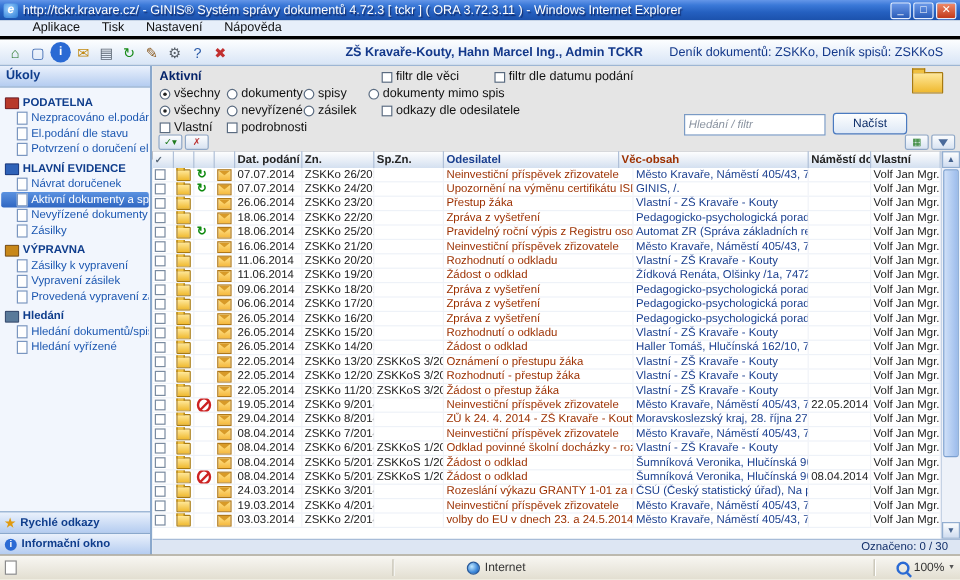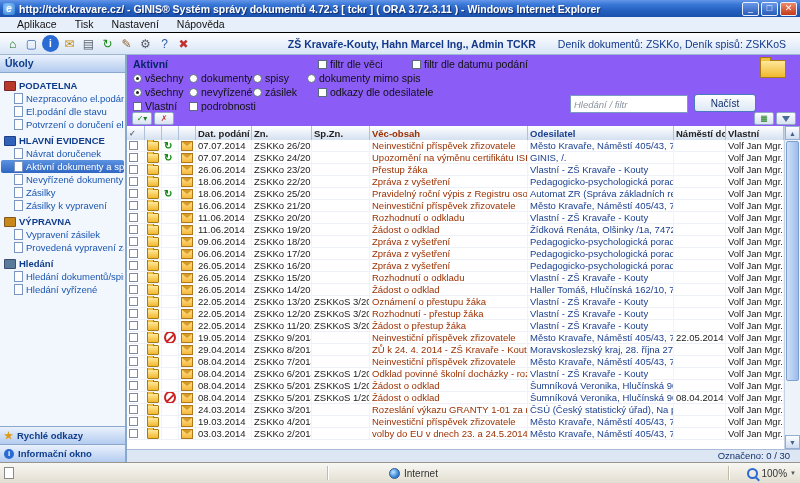--- a/index.html
+++ b/index.html
@@ -1,27 +1,27 @@
 <!DOCTYPE html>
 <html><head>
 <meta charset="utf-8">
 <style>
   html,body{margin:0;padding:0}
   body{width:800px;height:483px;position:relative;overflow:hidden;background:#ece9d8;font-family:"Liberation Sans",sans-serif;font-size:11px;cursor:default}
 
   
   .titlebar{position:absolute;left:0;top:0;width:800px;height:17px;box-sizing:border-box;background:linear-gradient(180deg,#6496e8 0%,#3b79d8 25%,#2560c0 60%,#1b51ac 100%);display:flex;align-items:center;padding:0 3px}
   .ie-icon{width:12px;height:12px;border-radius:2px;background:radial-gradient(circle at 40% 35%,#9ad0ff,#2a7ad4);color:#fff;font-weight:bold;font-size:10px;line-height:12px;text-align:center;font-style:italic;margin-right:4px;flex:0 0 auto}
-  .title-text{color:#fff;font-weight:bold;font-size:10.5px;text-shadow:1px 1px 1px rgba(0,0,40,.55);white-space:nowrap;overflow:hidden;flex:1}
+  .title-text{color:#fff;font-weight:normal;font-size:10.5px;text-shadow:1px 1px 1px rgba(0,0,40,.55);white-space:nowrap;overflow:hidden;flex:1}
   .wbtns{display:flex;gap:2px;margin-left:4px;flex:0 0 auto}
   .wbtn{width:17px;height:14px;border:1px solid #e8f0ff;border-radius:2px;box-sizing:border-box;color:#fff;font-size:9px;line-height:11px;text-align:center;background:linear-gradient(#6a98e8,#2a5cb8)}
   .wbtn.close{background:linear-gradient(#ee8a6a,#c23a1a)}
 
   
-  .menubar{position:absolute;left:0;top:17px;width:800px;height:16px;box-sizing:border-box;background:#e7effa;border-bottom:1px solid #000000;display:flex;align-items:center;padding-left:8px}
+  .menubar{position:absolute;left:0;top:17px;width:800px;height:16px;box-sizing:border-box;background:#e7effa;border-bottom:3px solid #000000;display:flex;align-items:center;padding-left:18px}
   .menu-item{padding:0 9px;font-size:10.5px;color:#111;line-height:15px}
   .toolbar{position:absolute;left:0;top:33px;width:800px;height:22px;box-sizing:border-box;background:linear-gradient(#fdfeff,#d8e5f6);border-bottom:1px solid #9db6d4;display:flex;align-items:center;padding:0 4px}
   .tb-icons{display:flex;align-items:center;gap:2px}
   .tb-ico{width:17px;height:17px;display:inline-flex;align-items:center;justify-content:center;font-size:12px;border-radius:2px}
   .tb-user{margin-left:auto;color:#13388a;font-weight:bold;font-size:10.5px;white-space:nowrap}
   .tb-journal{color:#13388a;font-size:10.5px;margin:0 10px 0 22px;white-space:nowrap}
 
   
   .sidebar{position:absolute;left:0;top:55px;width:127px;bottom:21px;box-sizing:border-box;background:#f2f6fd;border-right:2px solid #8aa8cc;display:flex;flex-direction:column}
   .sb-header{height:17px;line-height:16px;background:linear-gradient(#eaf1fc,#b4ccf0);border-bottom:1px solid #8aa8cc;color:#0f3d8c;font-weight:bold;font-size:10.5px;padding:0 5px;flex:0 0 auto}
@@ -31,21 +31,21 @@
   .titem.leaf{padding-left:13px}
   .titem.sel{background:linear-gradient(#5b92e0,#2f66c2);color:#fff;border-radius:2px}
   .tico{width:10px;height:8px;flex:0 0 auto;border:1px solid rgba(0,0,40,.35);border-radius:1px}
   .tico.pg{width:7px;height:9px;background:#fefefe;border:1px solid #7a96c0;border-radius:0}
   .sb-bar{height:17px;flex:0 0 auto;background:linear-gradient(#eaf1fc,#b4ccf0);border-top:1px solid #8aa8cc;color:#0f3d8c;font-weight:bold;font-size:9.5px;display:flex;align-items:center;gap:4px;padding:0 4px}
   .sb-star{color:#e09a10;font-size:10px}
   .sb-info{width:10px;height:10px;border-radius:50%;background:#2a6ad4;color:#fff;font-size:8px;line-height:10px;text-align:center;font-weight:bold}
 
   
   .main{position:absolute;left:127px;top:55px;right:0;bottom:21px;background:#fff;overflow:hidden}
-  .filterpanel{position:absolute;left:0;top:0;right:0;height:71px;background:#8b5cf6;border-bottom:7px solid #0f172a;font-size:10.5px;color:#111}
+  .filterpanel{position:absolute;left:0;top:0;right:0;height:71px;background:#e5e5e5;border-bottom:7px solid #0f172a;font-size:10.5px;color:#111}
   .f-title{position:absolute;top:3px;left:6px;font-weight:bold;color:#06246a}
   .opt{position:absolute;display:flex;align-items:center;white-space:nowrap;height:12px}
   .radio{width:9px;height:9px;border:1px solid #5a6b80;border-radius:50%;background:#fff;display:inline-block;margin-right:3px;position:relative;box-sizing:border-box}
   .radio.on::after{content:"";position:absolute;left:2px;top:2px;width:3px;height:3px;border-radius:50%;background:#222}
   .checkbox{width:9px;height:9px;border:1px solid #5a6b80;background:#fff;display:inline-block;margin-right:3px;box-sizing:border-box}
   .f-search{position:absolute;top:40px;right:112px;width:118px;height:16px;box-sizing:border-box;border:1px solid #7a9ac4;font-size:9.5px;padding:8px 3px;font-family:"Liberation Sans",sans-serif}
   .f-search::placeholder{color:#8a93a0;font-style:italic}
   .f-load{position:absolute;top:39px;right:44px;width:62px;height:18px;box-sizing:border-box;border:1px solid #4a7ac0;border-radius:3px;background:linear-gradient(#fdfefe,#dde8f6);font-size:10px;color:#0f2f6a;font-family:"Liberation Sans",sans-serif}
   .f-folder{position:absolute;top:5px;right:14px;width:24px;height:16px;background:linear-gradient(#ffe89a,#efb92f);border:1px solid #a87a10;border-radius:1px}
   .f-folder::before{content:"";position:absolute;left:-1px;top:-4px;width:9px;height:3px;background:#efc040;border:1px solid #a87a10;border-bottom:none}
@@ -162,27 +162,27 @@
         <span>Aktivní dokumenty a spisy</span>
       </div>
       <div class="titem leaf">
         <span class="tico pg"></span>
         <span>Nevyřízené dokumenty a spisy</span>
       </div>
       <div class="titem leaf">
         <span class="tico pg"></span>
         <span>Zásilky</span>
       </div>
-      <div class="titem leaf">
-        <span class="tico pg"></span>
-        <span>Zásilky k vypravení</span>
-      </div>
       <div class="titem group">
         <span class="tico" style="background:#c8881a"></span>
         <span>VÝPRAVNA</span>
+      </div>
+      <div class="titem leaf">
+        <span class="tico pg"></span>
+        <span>Zásilky k vypravení</span>
       </div>
       <div class="titem leaf">
         <span class="tico pg"></span>
         <span>Vypravení zásilek</span>
       </div>
       <div class="titem leaf">
         <span class="tico pg"></span>
         <span>Provedená vypravení zásilek</span>
       </div>
       <div class="titem group">
@@ -282,22 +282,22 @@
       </div>
     <div class="th c-ico"></div>
     <div class="th c-ico"></div>
     <div class="th c-ico"></div>
     <div class="th c-date">
         <span>Dat. podání</span>
         <span class="sort">▼</span>
       </div>
     <div class="th c-zn">Zn.</div>
     <div class="th c-spzn">Sp.Zn.</div>
+    <div class="th c-odes">Odesilatel</div>
     <div class="th c-vec">Věc-obsah</div>
-    <div class="th c-odes">Odesilatel</div>
     <div class="th c-vyridit">Náměstí do</div>
     <div class="th c-vlastni">Vlastní</div>
   </div>
 
   <div class="tbody">
       <div class="trow">
         <div class="td c-check">
           <span class="cb"></span>
         </div>
         <div class="td c-ico">

